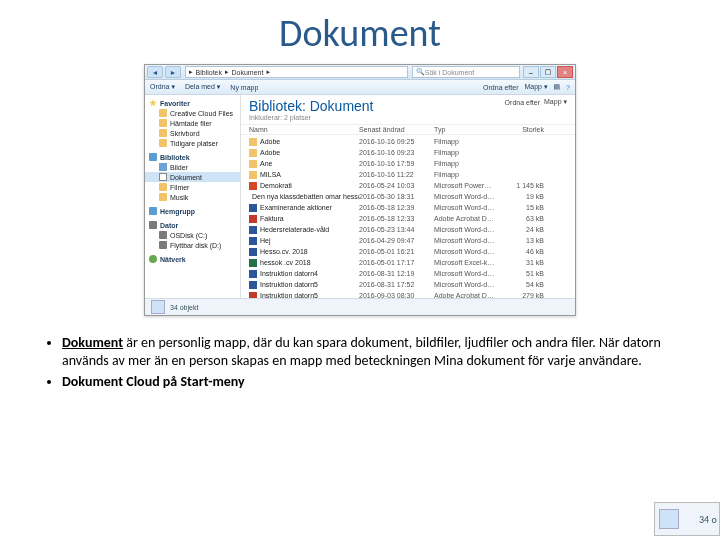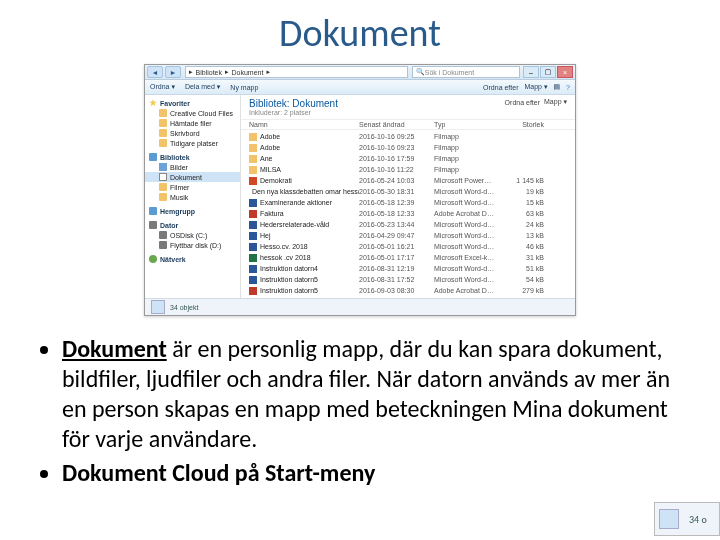--- a/index.html
+++ b/index.html
@@ -100,21 +100,21 @@
   .ico { width:8px; height:8px; display:inline-block; }
   .ico-star{ background:#f3c94a; clip-path: polygon(50% 0,61% 35%,98% 35%,68% 57%,79% 91%,50% 70%,21% 91%,32% 57%,2% 35%,39% 35%);}
   .ico-fold{ background:#f2c36b; border-radius:1px;}
   .ico-lib{ background:#5a9bd4; border-radius:1px;}
   .ico-doc{ background:#fff; border:1px solid #888; box-sizing:border-box;}
   .ico-pc{ background:#7a7a7a; border-radius:1px;}
   .ico-net{ background:#6aa84f; border-radius:50%;}
   .ico-img{ background:#6fa3d8;}
   .main { flex:1; display:flex; flex-direction:column; background:#fff;}
   .lib-header { padding:3px 8px; border-bottom:1px solid #eee;}
-  .lib-title { color:#0a5aa0; font-size:10px; }
+  .lib-title { color:#0a5aa0; font-size:14px; }
   .lib-sub { color:#888; font-size:7px;}
   .view-opts { float:right; color:#444; font-size:7px; display:flex; gap:4px; align-items:center;}
   .cols { display:flex; padding:1px 8px; color:#555; border-bottom:1px solid #eee;}
   .cols span:nth-child(1){flex:0 0 110px;}
   .cols span:nth-child(2){flex:0 0 75px;}
   .cols span:nth-child(3){flex:0 0 70px;}
   .cols span:nth-child(4){flex:0 0 40px; text-align:right;}
   .files { flex:1; overflow:hidden; padding:1px 0;}
   .frow { display:flex; padding:0 8px; align-items:center; color:#222; height:11px;}
   .frow .fn{flex:0 0 110px; display:flex; align-items:center; gap:3px; overflow:hidden; white-space:nowrap;}
@@ -124,34 +124,34 @@
   .fico { width:8px; height:8px; }
   .fico-fold{background:#f2c36b;}
   .fico-ppt{background:#d24726;}
   .fico-word{background:#2b579a;}
   .fico-pdf{background:#c1392b;}
   .fico-xls{background:#217346;}
   .statusbar { height:16px; background:#eef4fa; border-top:1px solid #d0dce8; display:flex; align-items:center; padding:0 6px; gap:5px; color:#355;}
   .statusbar .sbico{ width:12px;height:12px;background:#cfe3f6;border:1px solid #aac;}
   .bullets {
     padding: 0 40px 0 40px;
-    font-size: 24px;
+    font-size: 14px;
     color: #000;
   }
   .bullets ul { margin:0; padding-left: 22px;}
   .bullets li { margin-bottom: 4px; line-height:1.25;}
   .bullets b, .bullets u { display:inline; }
   .corner {
     position:absolute;
     right:0; bottom:4px;
     width:60px; height:32px;
     border:1px solid #bbb;
     background:#eef4fa;
     display:flex; align-items:center; justify-content:flex-start;
-    font-size:10px; color:#355; gap:10px; padding-left:4px;
+    font-size:10px; color:#355; gap:20px; padding-left:4px;
   }
   .corner .ci{ width:18px;height:18px;background:#cfe3f6;border:1px solid #aac;}
 </style>
 </head>
 <body>
 
 <h1 class="slide-title">Dokument</h1>
 
 <div class="screenshot">
   <div class="titlebar">

